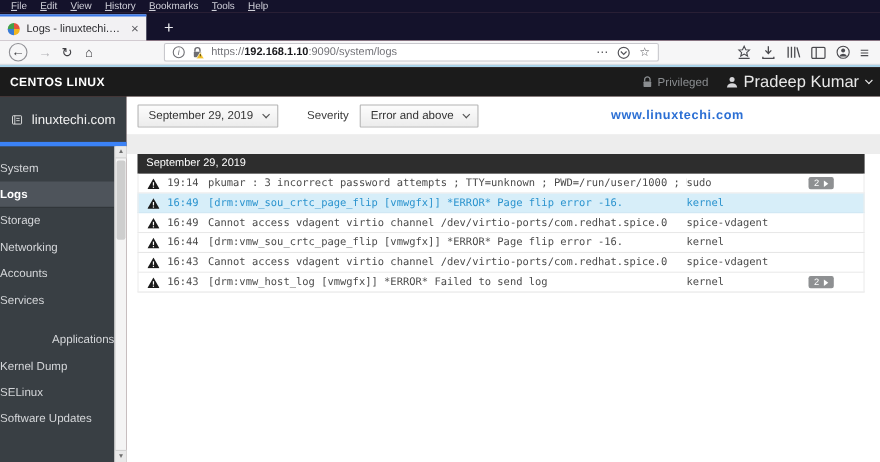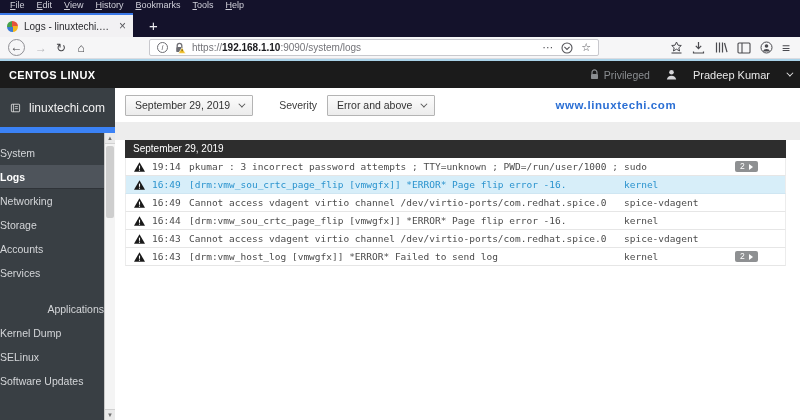--- a/index.html
+++ b/index.html
@@ -30,27 +30,27 @@
   .urlbar-icon { color:#55555a; font-size:11px; margin-left:8px; flex:none; }
   .toolbar-right { margin-left:auto; display:flex; align-items:center; gap:9px; padding-right:2px; }
   .tb-icon { color:#4a4a4f; font-size:12px; display:flex; align-items:center; }
   .loadline { height:2px; background:#a9d3e9; }
 
   
   .ck-header { height:27px; background:#1b1b1b; display:flex; align-items:center; padding:0 9px; }
   .brand { color:#fefefe; font-size:11px; font-weight:600; letter-spacing:.4px; }
   .ck-right { margin-left:auto; display:flex; align-items:center; gap:16px; }
   .priv { display:flex; align-items:center; gap:5px; color:#8a8d90; font-size:10.5px; }
-  .usermenu { display:flex; align-items:center; gap:16px; color:#e8e8e8; font-size:11px; }
+  .usermenu { display:flex; align-items:center; gap:5px; color:#e8e8e8; font-size:15px; }
   .chev { width:5px; height:5px; border-right:1px solid currentColor; border-bottom:1px solid currentColor; transform:rotate(45deg) translateY(-2px); display:inline-block; }
 
   
   .bodyrow { display:flex; height:332px; }
   .sidebar { width:115px; background:#393f44; position:relative; flex:none; }
-  .host { height:45px; display:flex; align-items:center; gap:8px; padding:0 10px; border-bottom:6px solid #3b82f6; color:#f1f1f1; font-size:12px; }
+  .host { height:45px; display:flex; align-items:center; gap:8px; padding:0 10px; border-bottom:4px solid #3b82f6; color:#f1f1f1; font-size:12px; }
   .sidenav { padding-top:8px; }
   .side-item { height:24px; line-height:24px; font-size:10.5px; color:#d4d6d9; width:104px; white-space:nowrap; }
   .side-item.active { background:#4e545b; color:#fff; font-weight:bold; border-bottom:1px solid #2f3338; }
   .side-item.group-start { margin-top:12px;text-align:right; }
   .side-scroll { position:absolute; top:45px; right:0; bottom:0; width:11px; background:#f4f4f4; border-left:1px solid #c9c9c9; }
   .scroll-btn { height:11px; background:#e9e9e9; color:#6f6f6f; font-size:6px; text-align:center; line-height:11px; }
   .scroll-btn.up { border-bottom:1px solid #d2d2d2; }
   .scroll-btn.down { position:absolute; bottom:0; left:0; right:0; border-top:1px solid #d2d2d2; }
   .scroll-thumb { position:absolute; top:13px; left:1px; width:8px; height:72px; background:#cecece; border-radius:2px; }
 
@@ -175,22 +175,22 @@
       <div class="host">
         <svg width="16" height="16" viewBox="0 0 16 16">
           <rect x="2" y="2.5" width="12" height="11" rx="1" fill="none" stroke="#e8e8e8" stroke-width="1.2"></rect>
           <path d="M5 2.5 V13.5 M7 6 H11.5 M7 9 H11.5" stroke="#e8e8e8" stroke-width="1.1"></path>
         </svg>
         <span>linuxtechi.com</span>
       </div>
       <div class="sidenav">
         <div class="side-item">System</div>
         <div class="side-item active">Logs</div>
+        <div class="side-item">Storage</div>
         <div class="side-item">Networking</div>
-        <div class="side-item">Storage</div>
         <div class="side-item">Accounts</div>
         <div class="side-item">Services</div>
         <div class="side-item group-start">Applications</div>
         <div class="side-item">Kernel Dump</div>
         <div class="side-item">SELinux</div>
         <div class="side-item">Software Updates</div>
       </div>
       <div class="side-scroll">
         <div class="scroll-btn up">▲</div>
         <div class="scroll-thumb"></div>

